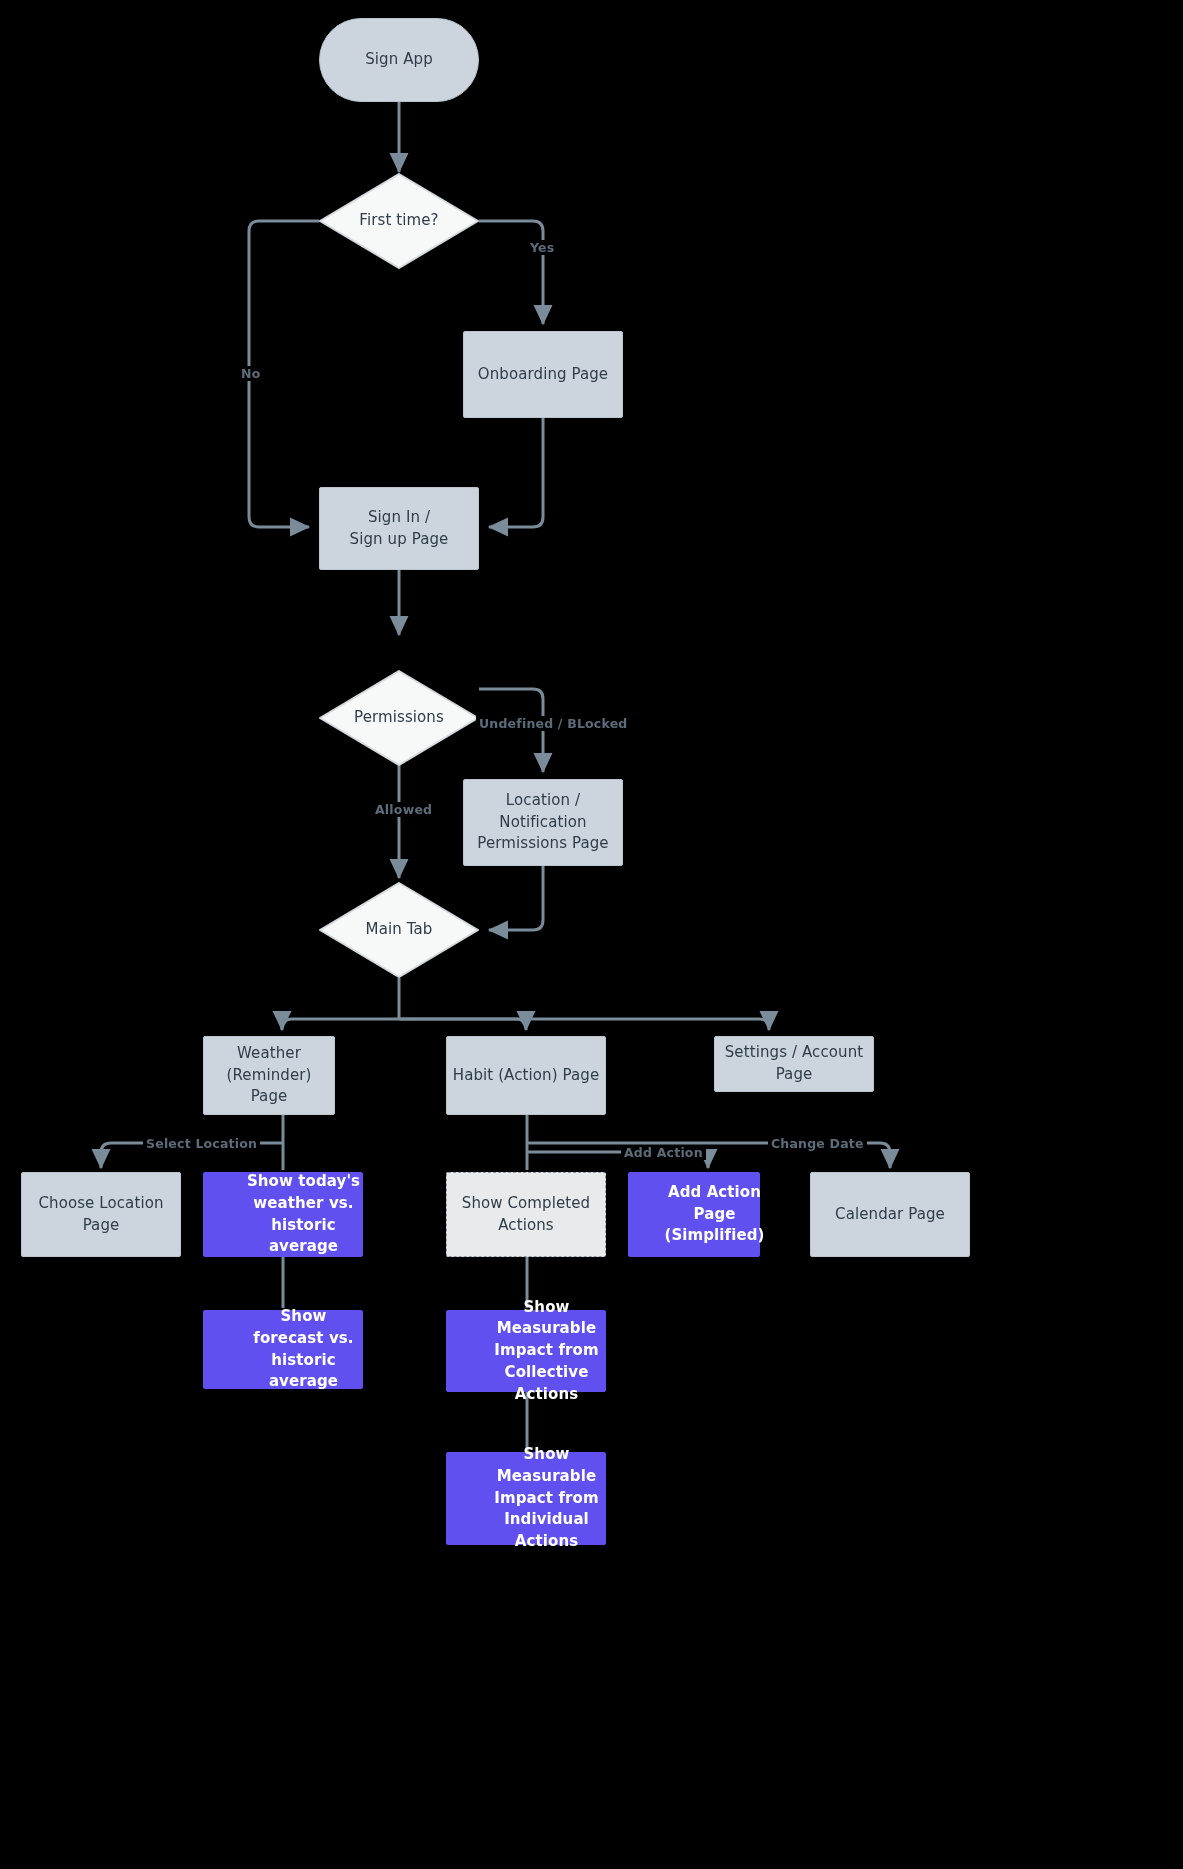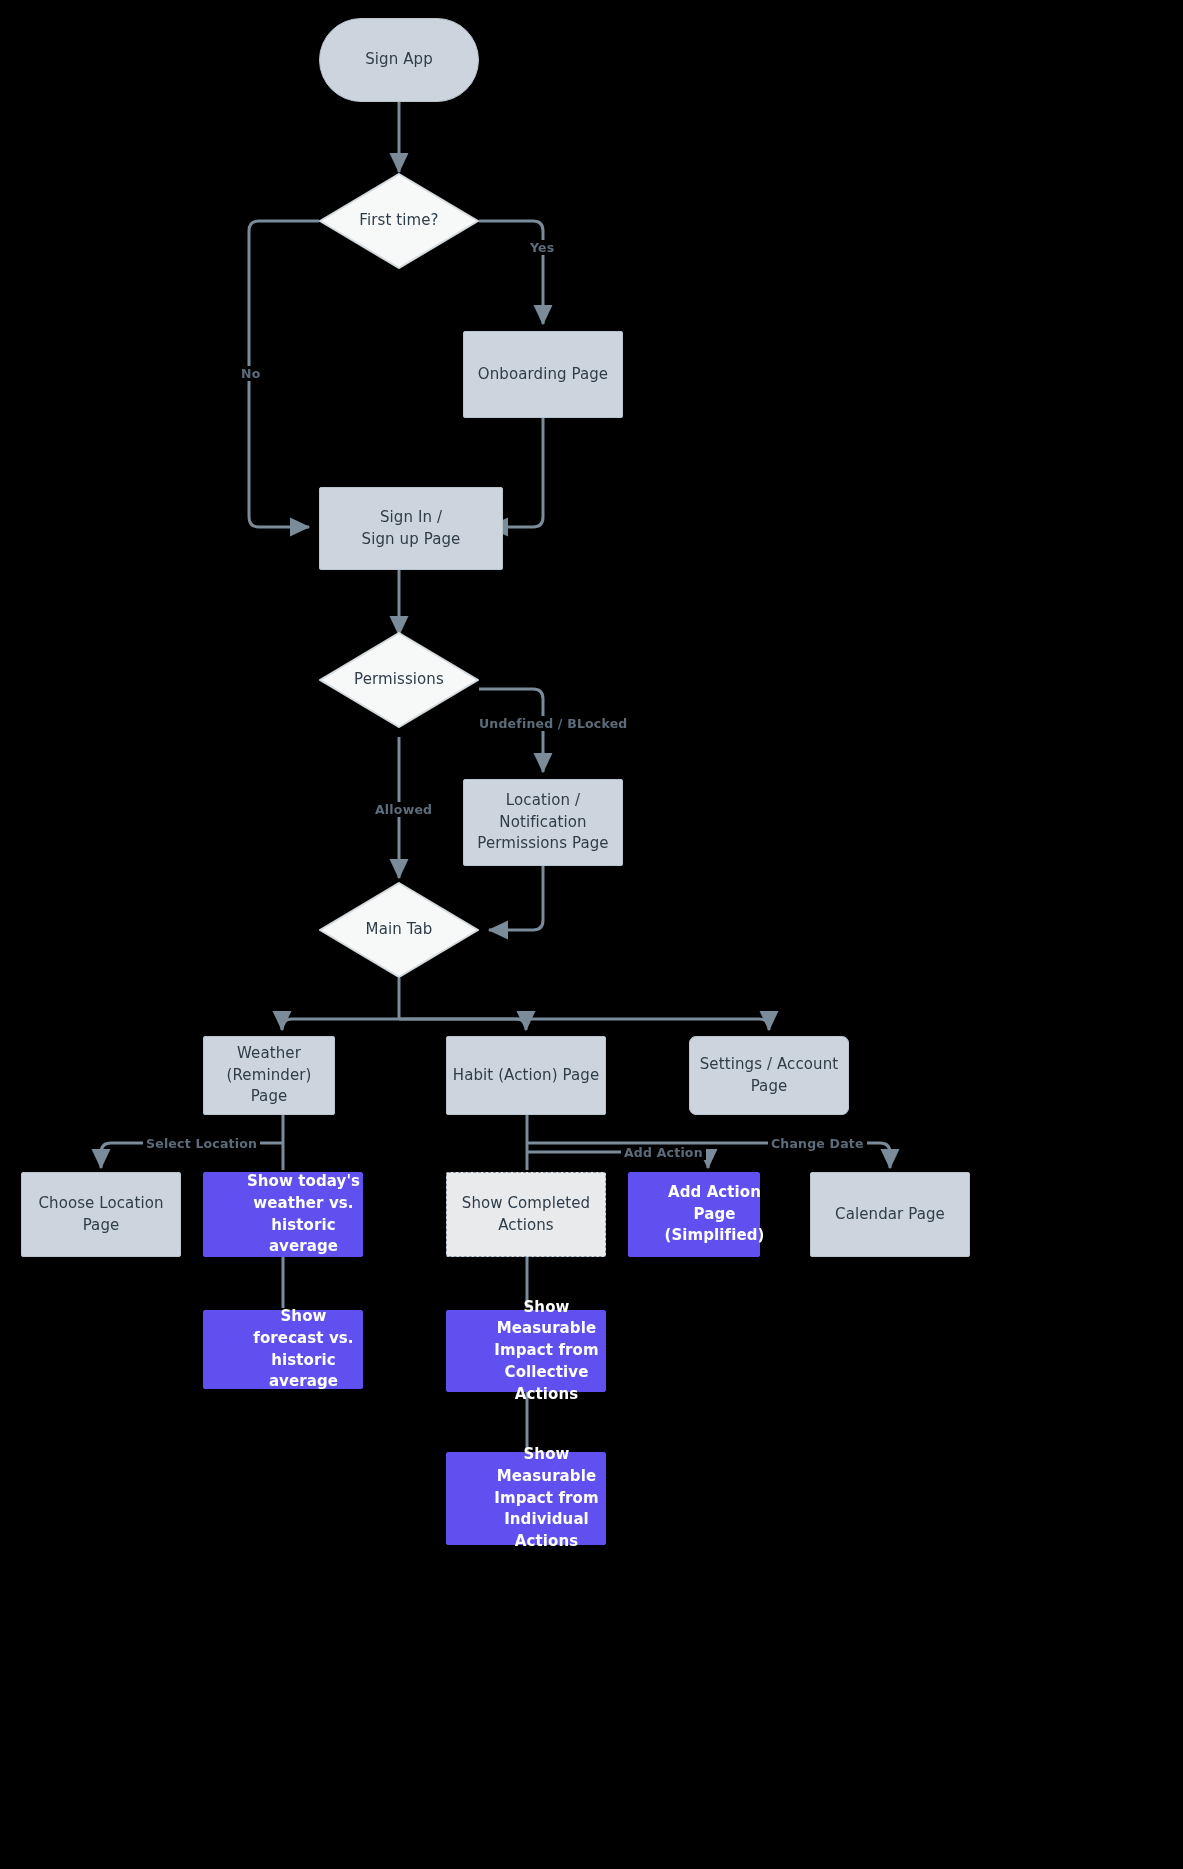--- a/index.html
+++ b/index.html
@@ -126,26 +126,26 @@
     <svg class="dia" viewBox="0 0 160 96" preserveAspectRatio="none">
       <polygon points="80,1 159,48 80,95 1,48" fill="#f7f9f9" stroke="#d3dade" stroke-width="2"></polygon>
     </svg>
     <span class="dia-label">First time?</span>
   </div>
 
   <div class="node n-rect" style="left:463px;top:331px;width:160px;height:87px;">
     <span>Onboarding Page</span>
   </div>
 
-  <div class="node n-rect ml" style="left:319px;top:487px;width:184px;height:83px;white-space:pre-line;">
+  <div class="node n-rect ml" style="left:319px;top:487px;width:160px;height:83px;white-space:pre-line;">
     <span>Sign In /
 Sign up Page</span>
   </div>
 
-  <div class="node n-diamond" style="left:319px;top:632px;width:160px;height:96px;">
+  <div class="node n-diamond" style="left:319px;top:670px;width:160px;height:96px;">
     <svg class="dia" viewBox="0 0 160 96" preserveAspectRatio="none">
       <polygon points="80,1 159,48 80,95 1,48" fill="#f7f9f9" stroke="#d3dade" stroke-width="2"></polygon>
     </svg>
     <span class="dia-label">Permissions</span>
   </div>
 
   <div class="node n-rect" style="left:463px;top:779px;width:160px;height:87px;white-space:pre-line;">
     <span>Location /
 Notification
 Permissions Page</span>
@@ -160,21 +160,21 @@
 
   <div class="node n-rect" style="left:203px;top:1036px;width:132px;height:79px;white-space:pre-line;">
     <span>Weather (Reminder)
 Page</span>
   </div>
 
   <div class="node n-rect" style="left:446px;top:1036px;width:160px;height:79px;">
     <span>Habit (Action) Page</span>
   </div>
 
-  <div class="node n-rect" style="left:689px;top:1036px;width:160px;height:79px;white-space:pre-line;border-radius:7px;">
+  <div class="node n-rect" style="left:714px;top:1036px;width:160px;height:56px;white-space:pre-line;">
     <span>Settings / Account
 Page</span>
   </div>
 
   <div class="node n-rect" style="left:21px;top:1172px;width:160px;height:85px;white-space:pre-line;">
     <span>Choose Location
 Page</span>
   </div>
 
   <div class="node n-purple" style="left:203px;top:1172px;width:160px;height:85px;white-space:pre-line;">

